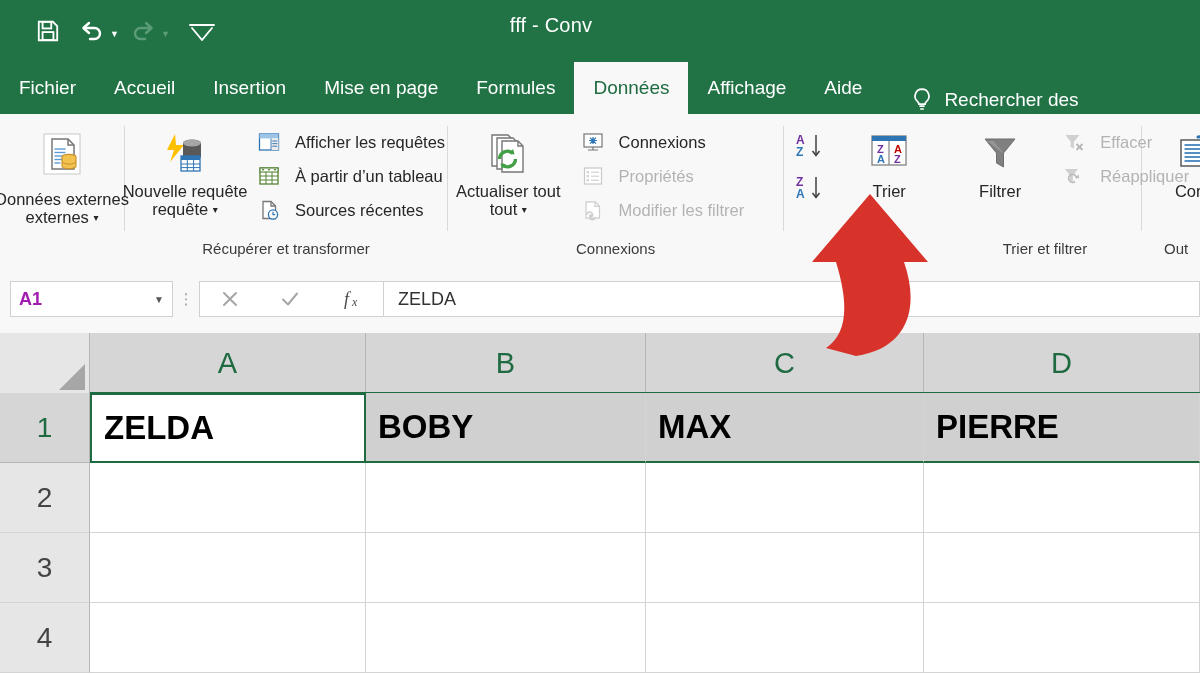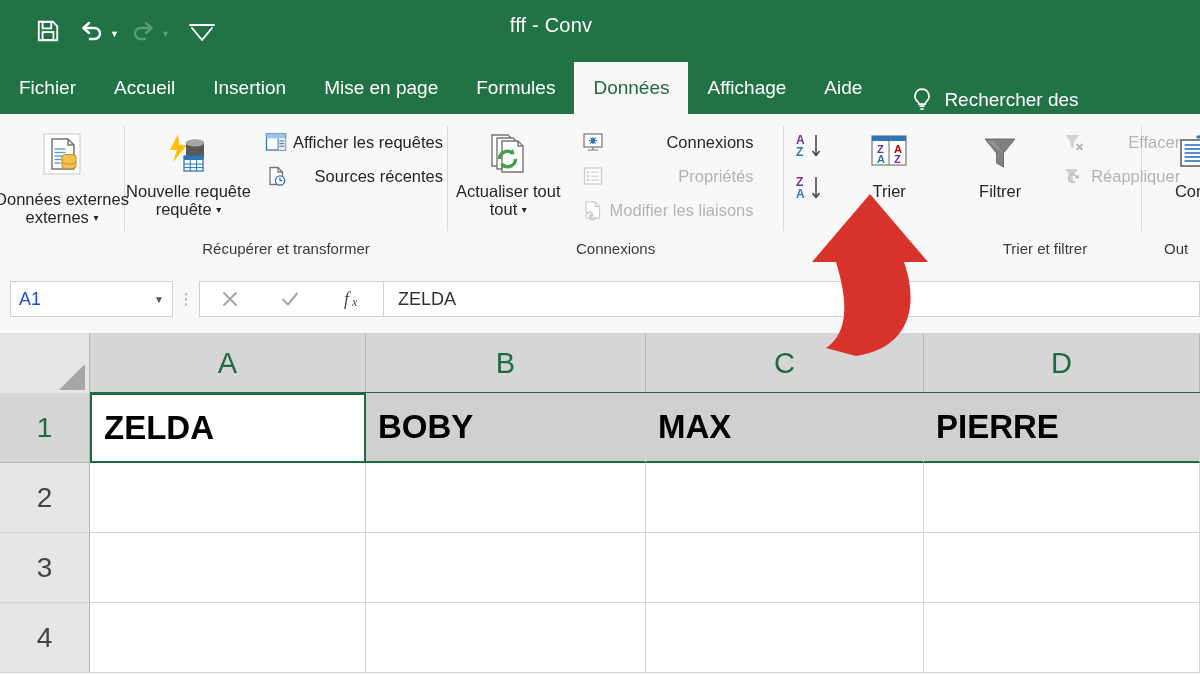--- a/index.html
+++ b/index.html
@@ -71,40 +71,40 @@
   .big .ico{height:50px;display:flex;align-items:center;justify-content:center;}
   .big .lbl{
     font-size:16.5px;color:#262626;text-align:center;line-height:1.12;margin-top:3px;
     white-space:nowrap;
   }
   .big .lbl .car{font-size:10px;vertical-align:2px;}
 
   
   .small-col{display:flex;flex-direction:column;gap:4px;padding-top:2px;}
   .small{
-    display:flex;align-items:center;gap:5px;height:30px;padding:0 4px;
-    font-size:16.5px;color:#262626;white-space:nowrap;justify-content:space-between;
+    display:flex;align-items:center;gap:14px;height:30px;padding:0 4px;
+    font-size:16.5px;color:#262626;white-space:nowrap;
   }
   .small.off{color:#b3b3b3;}
   .small .ico{width:24px;height:24px;display:flex;align-items:center;justify-content:center;flex:none;}
 
   .sortpair{display:flex;flex-direction:column;gap:8px;padding:4px 6px 0 8px;}
   .sortbtn{width:38px;height:34px;display:flex;align-items:center;justify-content:center;}
 
   
   .fbar{
     position:absolute;left:0;top:265px;width:1200px;height:68px;
     background:#f8f8f8;border-bottom:1px solid #d2d2d2;
     display:flex;align-items:center;
   }
   .namebox{
     margin-left:10px;width:163px;height:36px;background:#ffffff;border:1px solid #d0d0d0;
     display:flex;align-items:center;padding:0 8px;box-sizing:border-box;
   }
-  .namebox .nb-val{flex:1;font-size:18px;color:#1d4ed8;}
+  .namebox .nb-val{flex:1;font-size:18px;color:#a21caf;font-weight:bold;}
   .fb-grip{width:26px;display:flex;align-items:center;justify-content:center;color:#9a9a9a;font-size:15px;letter-spacing:0;}
   .fb-icons{
     width:185px;height:36px;background:#ffffff;border:1px solid #d0d0d0;box-sizing:border-box;
     display:flex;align-items:center;justify-content:space-around;
   }
   .fb-ic{color:#a6a6a6;display:flex;align-items:center;justify-content:center;}
   .fb-input{
     flex:1;height:36px;background:#ffffff;border:1px solid #d0d0d0;border-left:none;box-sizing:border-box;
     display:flex;align-items:center;padding-left:14px;font-size:18px;color:#333;
   }
@@ -283,20 +283,40 @@
                     <path d="M14.3 10 h5"></path>
                     <path d="M14.3 12.6 h5"></path>
                     <path d="M14.3 15.2 h5"></path>
                     <path d="M13 7.4 v11.6"></path>
                   </g>
               </svg>
             </span>
             <span>Afficher les requêtes</span>
           </div>
 
+          <div class="small">
+            <span class="ico">
+              <svg width="22" height="22" viewBox="0 0 22 22">
+                <rect x="2" y="3" width="18" height="16" fill="#ffffff" stroke="#548235" stroke-width="1.3"></rect>
+                <rect x="2" y="3" width="18" height="4" fill="#ffffff" stroke="#548235" stroke-width="1.1"></rect>
+                <g stroke="#548235" stroke-width="1">
+                    <path d="M8 7 v12"></path>
+                    <path d="M14 7 v12"></path>
+                    <path d="M2 11 h18"></path>
+                    <path d="M2 15 h18"></path>
+                  </g>
+                <g fill="#548235">
+                    <path d="M3.6 4 l1.4 2 1.4-2z"></path>
+                    <path d="M9.6 4 l1.4 2 1.4-2z"></path>
+                    <path d="M15.6 4 l1.4 2 1.4-2z"></path>
+                  </g>
+              </svg>
+            </span>
+            <span>À partir d’un tableau</span>
+          </div>
 
           <div class="small">
             <span class="ico">
               <svg width="22" height="22" viewBox="0 0 22 22">
                 <path d="M5 2.5 h8 l4.5 4.5 v12.5 h-12.5 z" fill="#ffffff" stroke="#767676" stroke-width="1.3"></path>
                 <path d="M13 2.5 v4.5 h4.5" fill="none" stroke="#767676" stroke-width="1.3"></path>
                 <circle cx="15" cy="15.5" r="4.6" fill="#ffffff" stroke="#2e75b6" stroke-width="1.3"></circle>
                 <path d="M15 12.8 v2.9 h2.2" fill="none" stroke="#2e75b6" stroke-width="1.2"></path>
               </svg>
             </span>
@@ -367,21 +387,21 @@
             <span class="ico">
               <svg width="22" height="22" viewBox="0 0 22 22">
                 <path d="M4 2.8 h9 l4.5 4.5 v11.9 h-13.5 z" fill="#ffffff" stroke="#cdcdcd" stroke-width="1.2"></path>
                 <path d="M13 2.8 v4.5 h4.5" fill="none" stroke="#cdcdcd" stroke-width="1.2"></path>
                 <g fill="none" stroke="#cdcdcd" stroke-width="1.7">
                   <path d="M5.2 15.6 a2.6 2.6 0 1 1 3.6 2.4"></path>
                   <path d="M9.4 15.6 a2.6 2.6 0 1 0 3.6 2.4"></path>
                 </g>
               </svg>
             </span>
-            <span>Modifier les liaisons</span>
+            <span>Modifier les filtrer</span>
           </div>
         </div>
       </div>
       <div class="grp-label">Connexions</div>
     </div>
 
     <div class="sep"></div>
 
     <div class="grp" style="width:357px;">
       <div class="grp-body">

